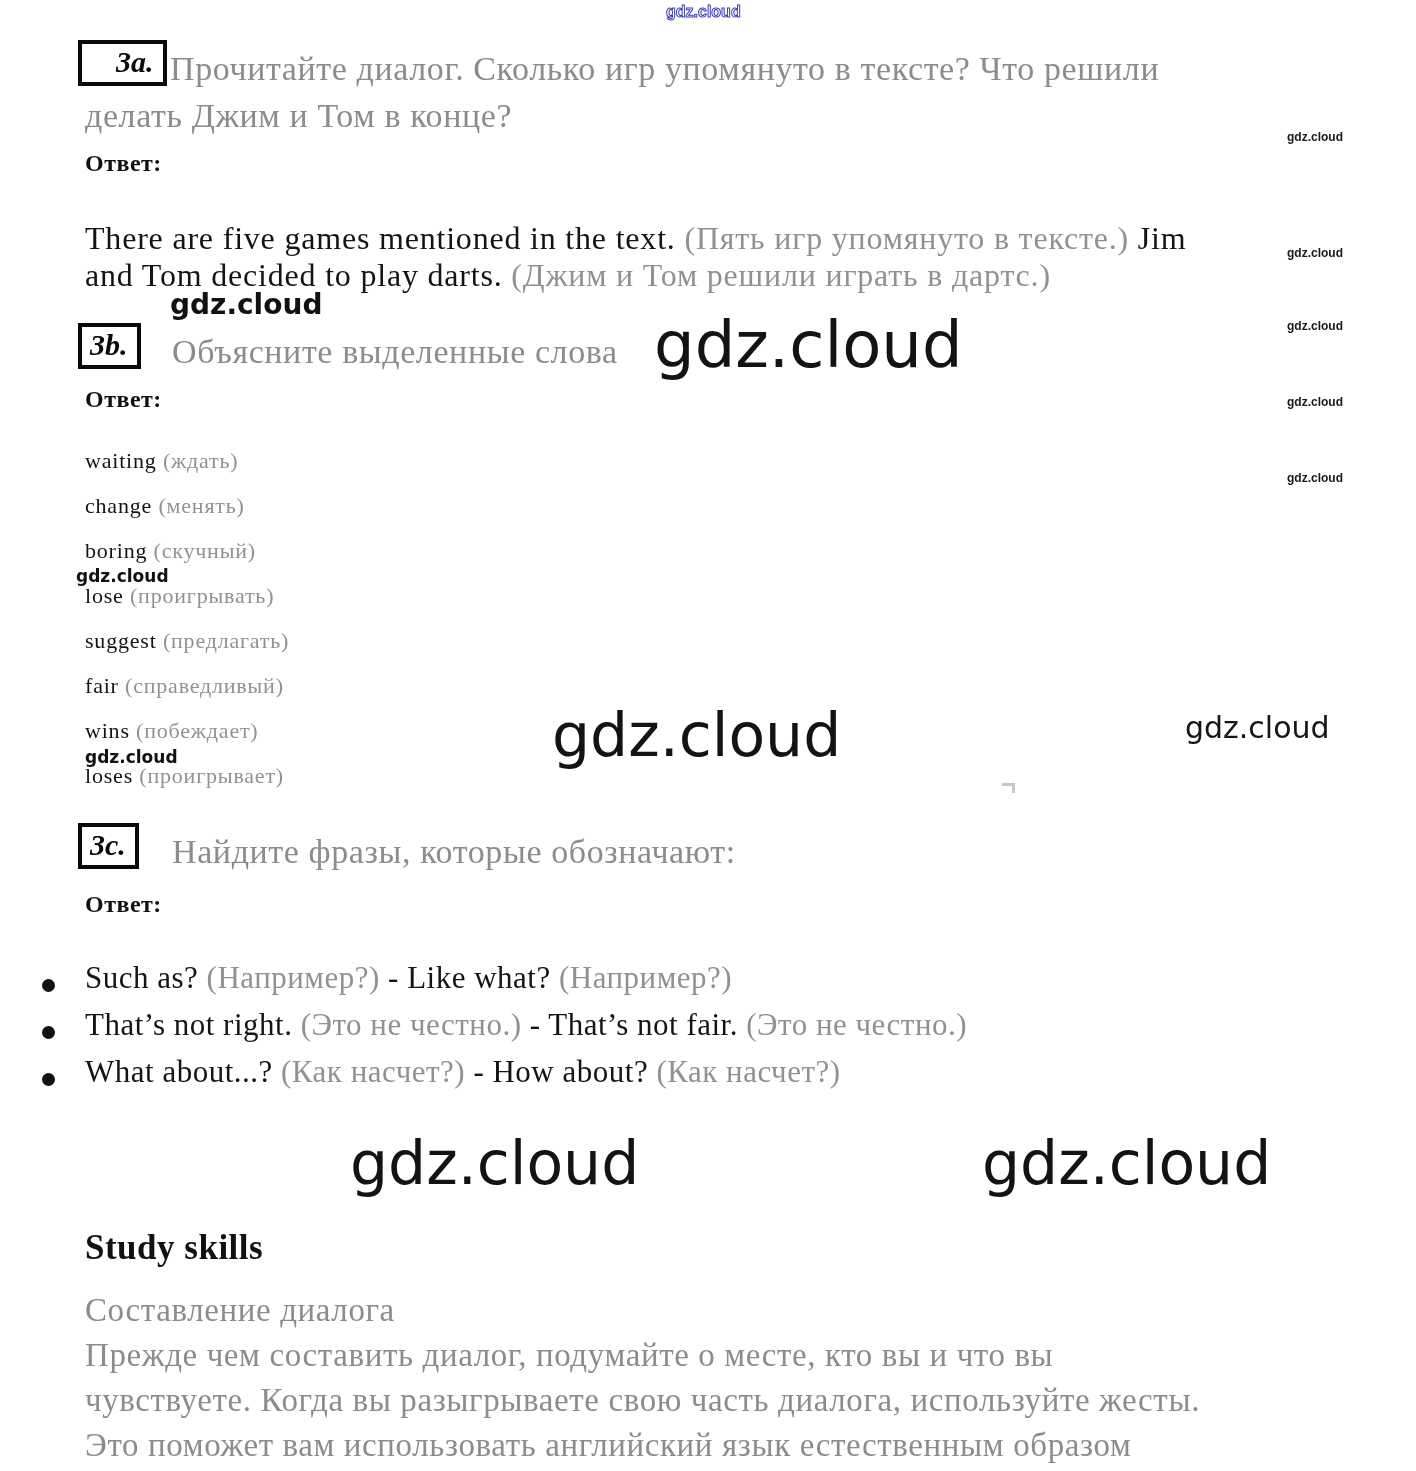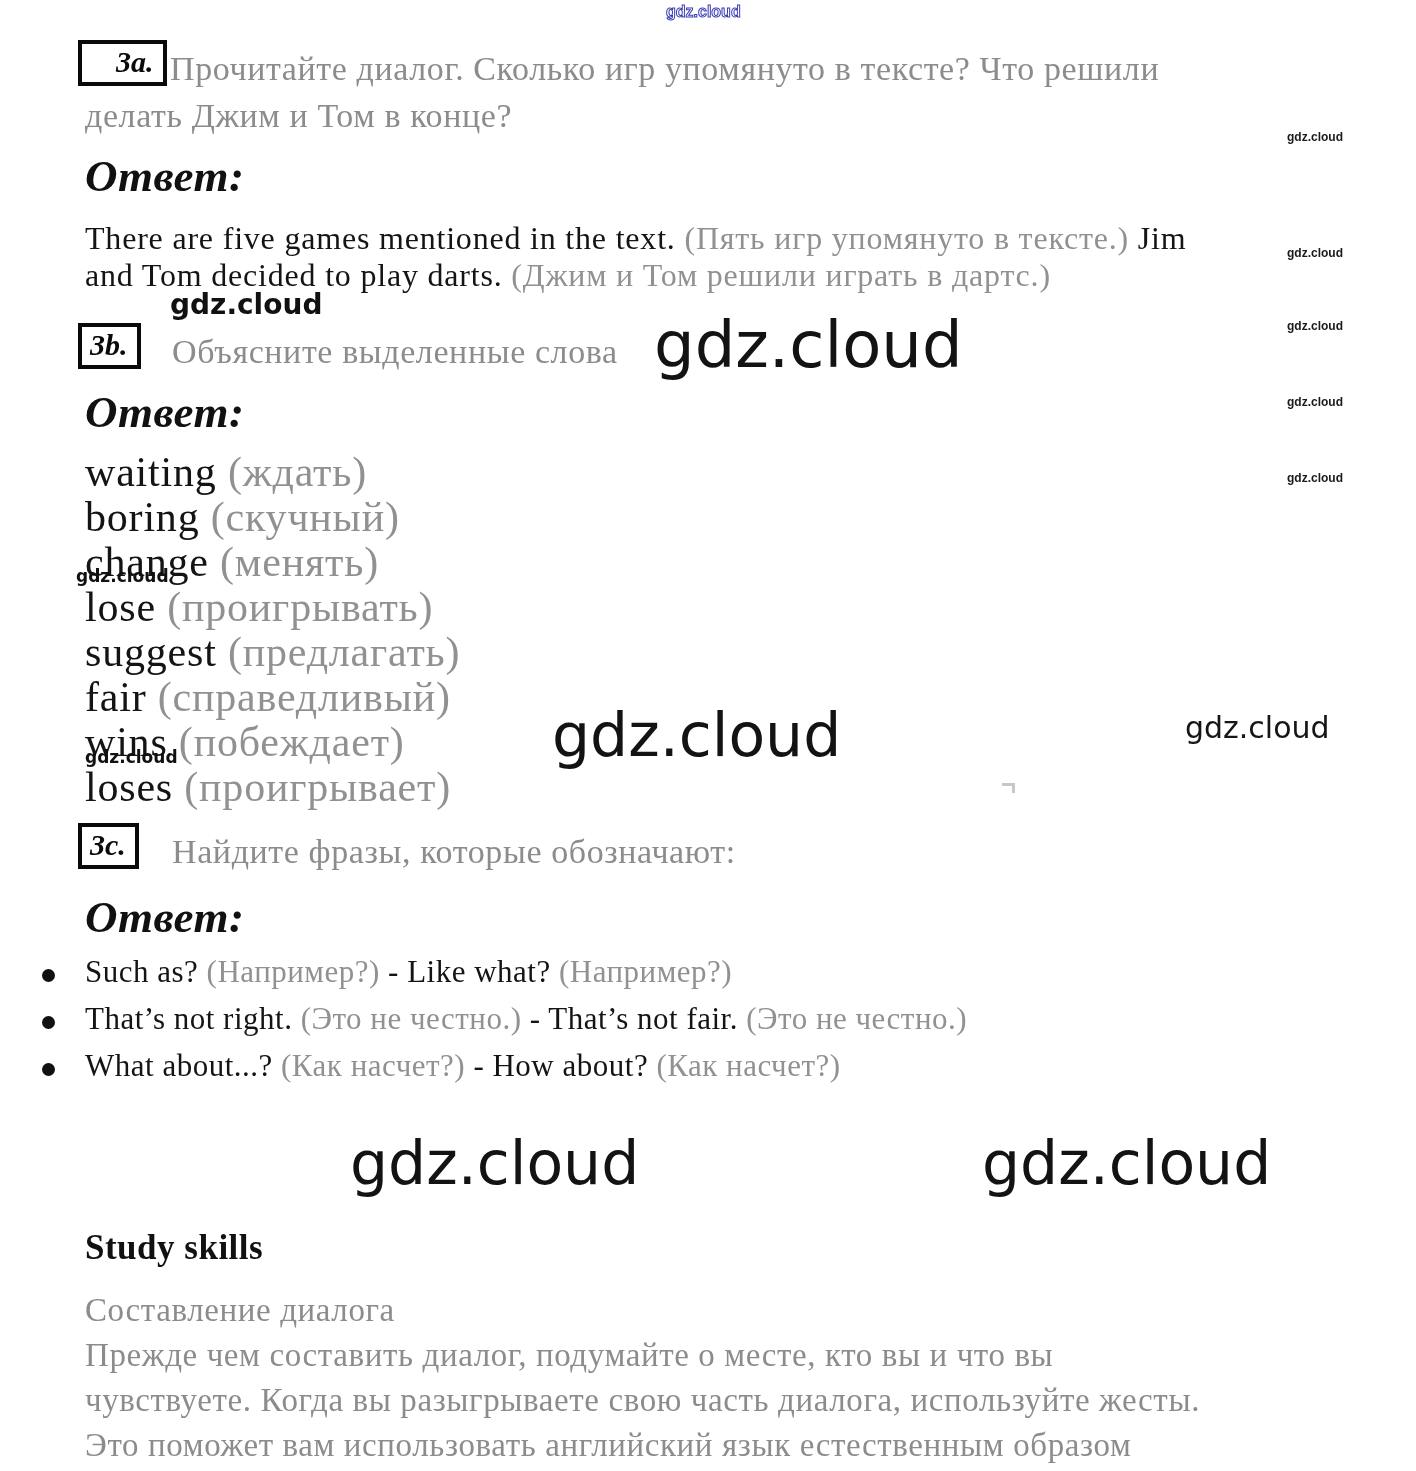--- a/index.html
+++ b/index.html
@@ -26,32 +26,32 @@
 
   
   .prompt {
     font-size: 34px; line-height: 1.35;
     color: #8c8c8c;
     letter-spacing: 0.6px;
     white-space: nowrap;
   }
 
   .answer-label {
-    font-size: 45px; font-weight: bold;
-    color: #111; letter-spacing: 0.5px; font-style: italic;
+    font-size: 24px; font-weight: bold;
+    color: #111; letter-spacing: 0.5px;
   }
 
   .body-line { font-size: 32px; letter-spacing: 0.8px; white-space: nowrap; }
   .en { color: #141414; }
   .ru { color: #919191; }
 
-  .word-row { font-size: 42px; height: 45px; letter-spacing: 0.8px; }
+  .word-row { font-size: 22px; height: 45px; letter-spacing: 0.8px; }
 
   .bullets { }
-  .bullet-row { display: flex; height: 47px; align-items: flex-start; }
+  .bullet-row { display: flex; height: 47px; align-items: center; }
   .dot {
     width: 13px; height: 13px; border-radius: 50%;
     background: #111; margin-top: 15px; margin-left: 2px;
     flex: none;
   }
   .bullet-text { margin-left: 30px; font-size: 31px; letter-spacing: 0.5px; white-space: nowrap; }
 
   .study-title { font-size: 35px; font-weight: bold; color: #111; letter-spacing: 0.5px; }
   .study-line { font-size: 33px; color: #8c8c8c; letter-spacing: 0.6px; white-space: nowrap; }
 
@@ -109,22 +109,22 @@
   <span class="en">and Tom decided to play darts. </span><span class="ru">(Джим и Том решили играть в дартс.)</span>
 </div>
 
 <span class="abs numbox" style="left:78px; top:323px;">3b.</span>
 <div class="abs prompt" style="left:172px; top:329px;">Объясните выделенные слова</div>
 
 <div class="abs answer-label" style="left:85px; top:386px;">Ответ:</div>
 
 <div class="abs" style="left:85px; top:448px;">
   <div class="word-row"><span class="en">waiting</span><span class="ru"> (ждать)</span></div>
+  <div class="word-row"><span class="en">change</span><span class="ru"> (менять)</span></div>
   <div class="word-row"><span class="en">boring</span><span class="ru"> (скучный)</span></div>
-  <div class="word-row"><span class="en">change</span><span class="ru"> (менять)</span></div>
   <div class="word-row"><span class="en">lose</span><span class="ru"> (проигрывать)</span></div>
   <div class="word-row"><span class="en">suggest</span><span class="ru"> (предлагать)</span></div>
   <div class="word-row"><span class="en">fair</span><span class="ru"> (справедливый)</span></div>
   <div class="word-row"><span class="en">wins</span><span class="ru"> (побеждает)</span></div>
   <div class="word-row"><span class="en">loses</span><span class="ru"> (проигрывает)</span></div>
 </div>
 
 <span class="abs numbox" style="left:78px; top:823px;">3c.</span>
 <div class="abs prompt" style="left:172px; top:829px;text-align:center;">Найдите фразы, которые обозначают:</div>
 

